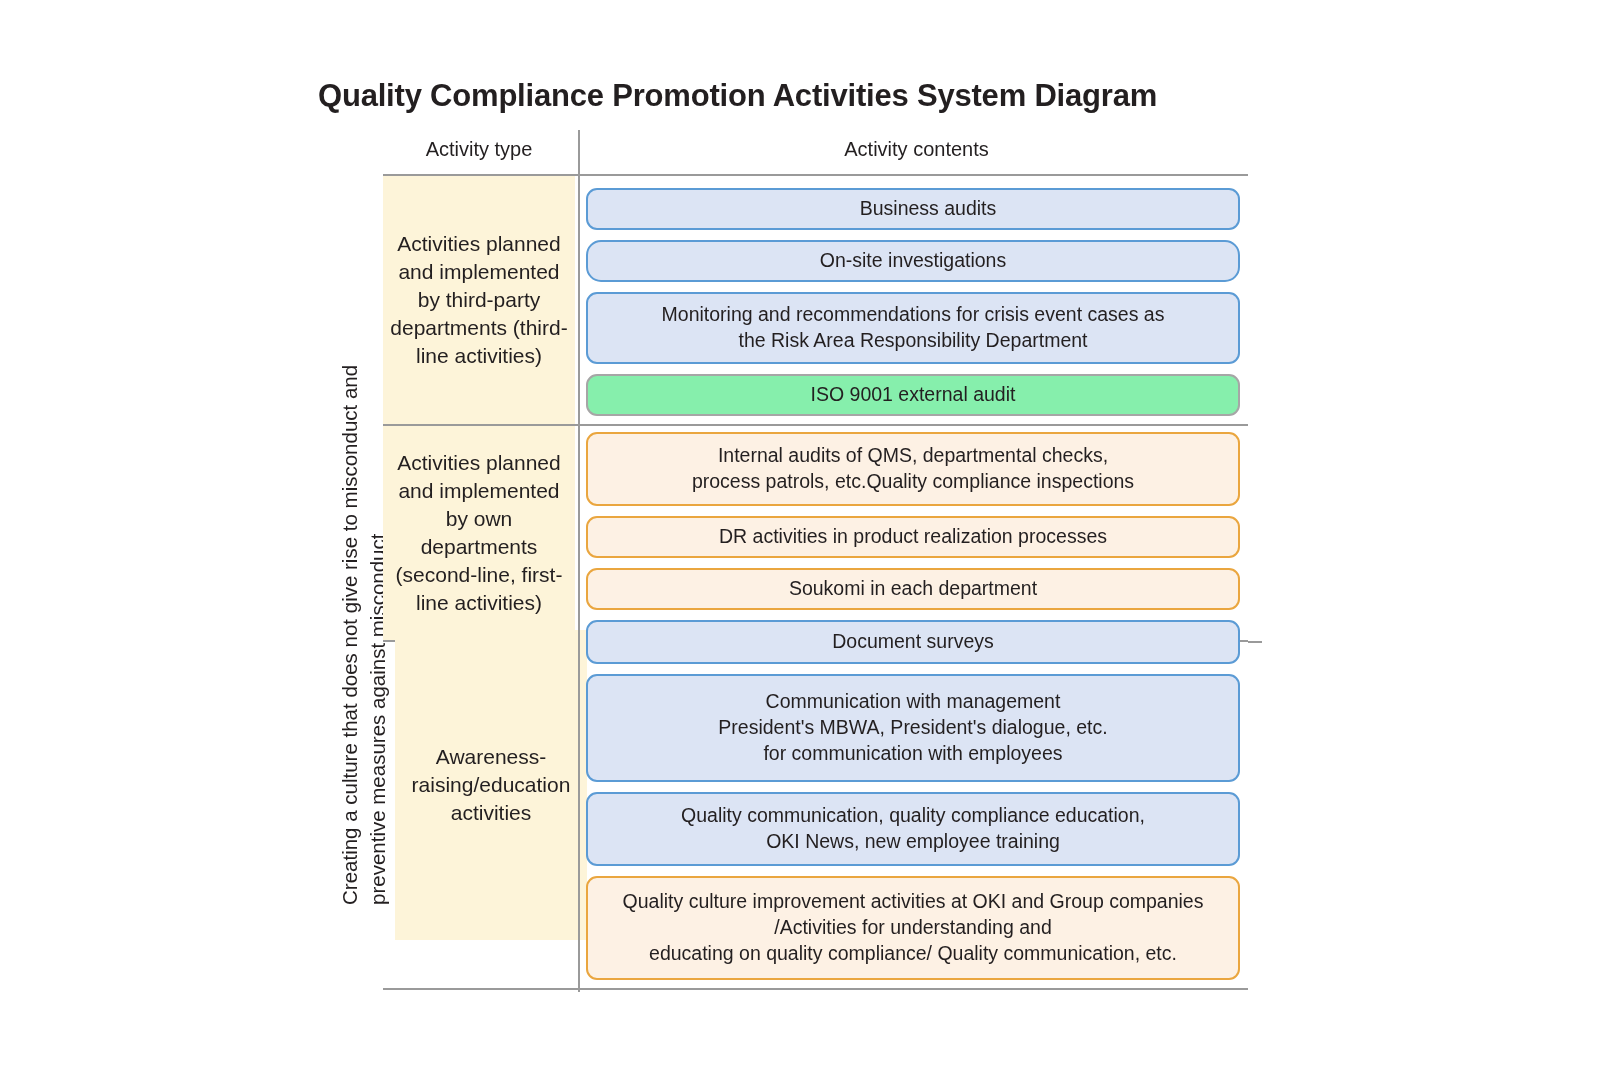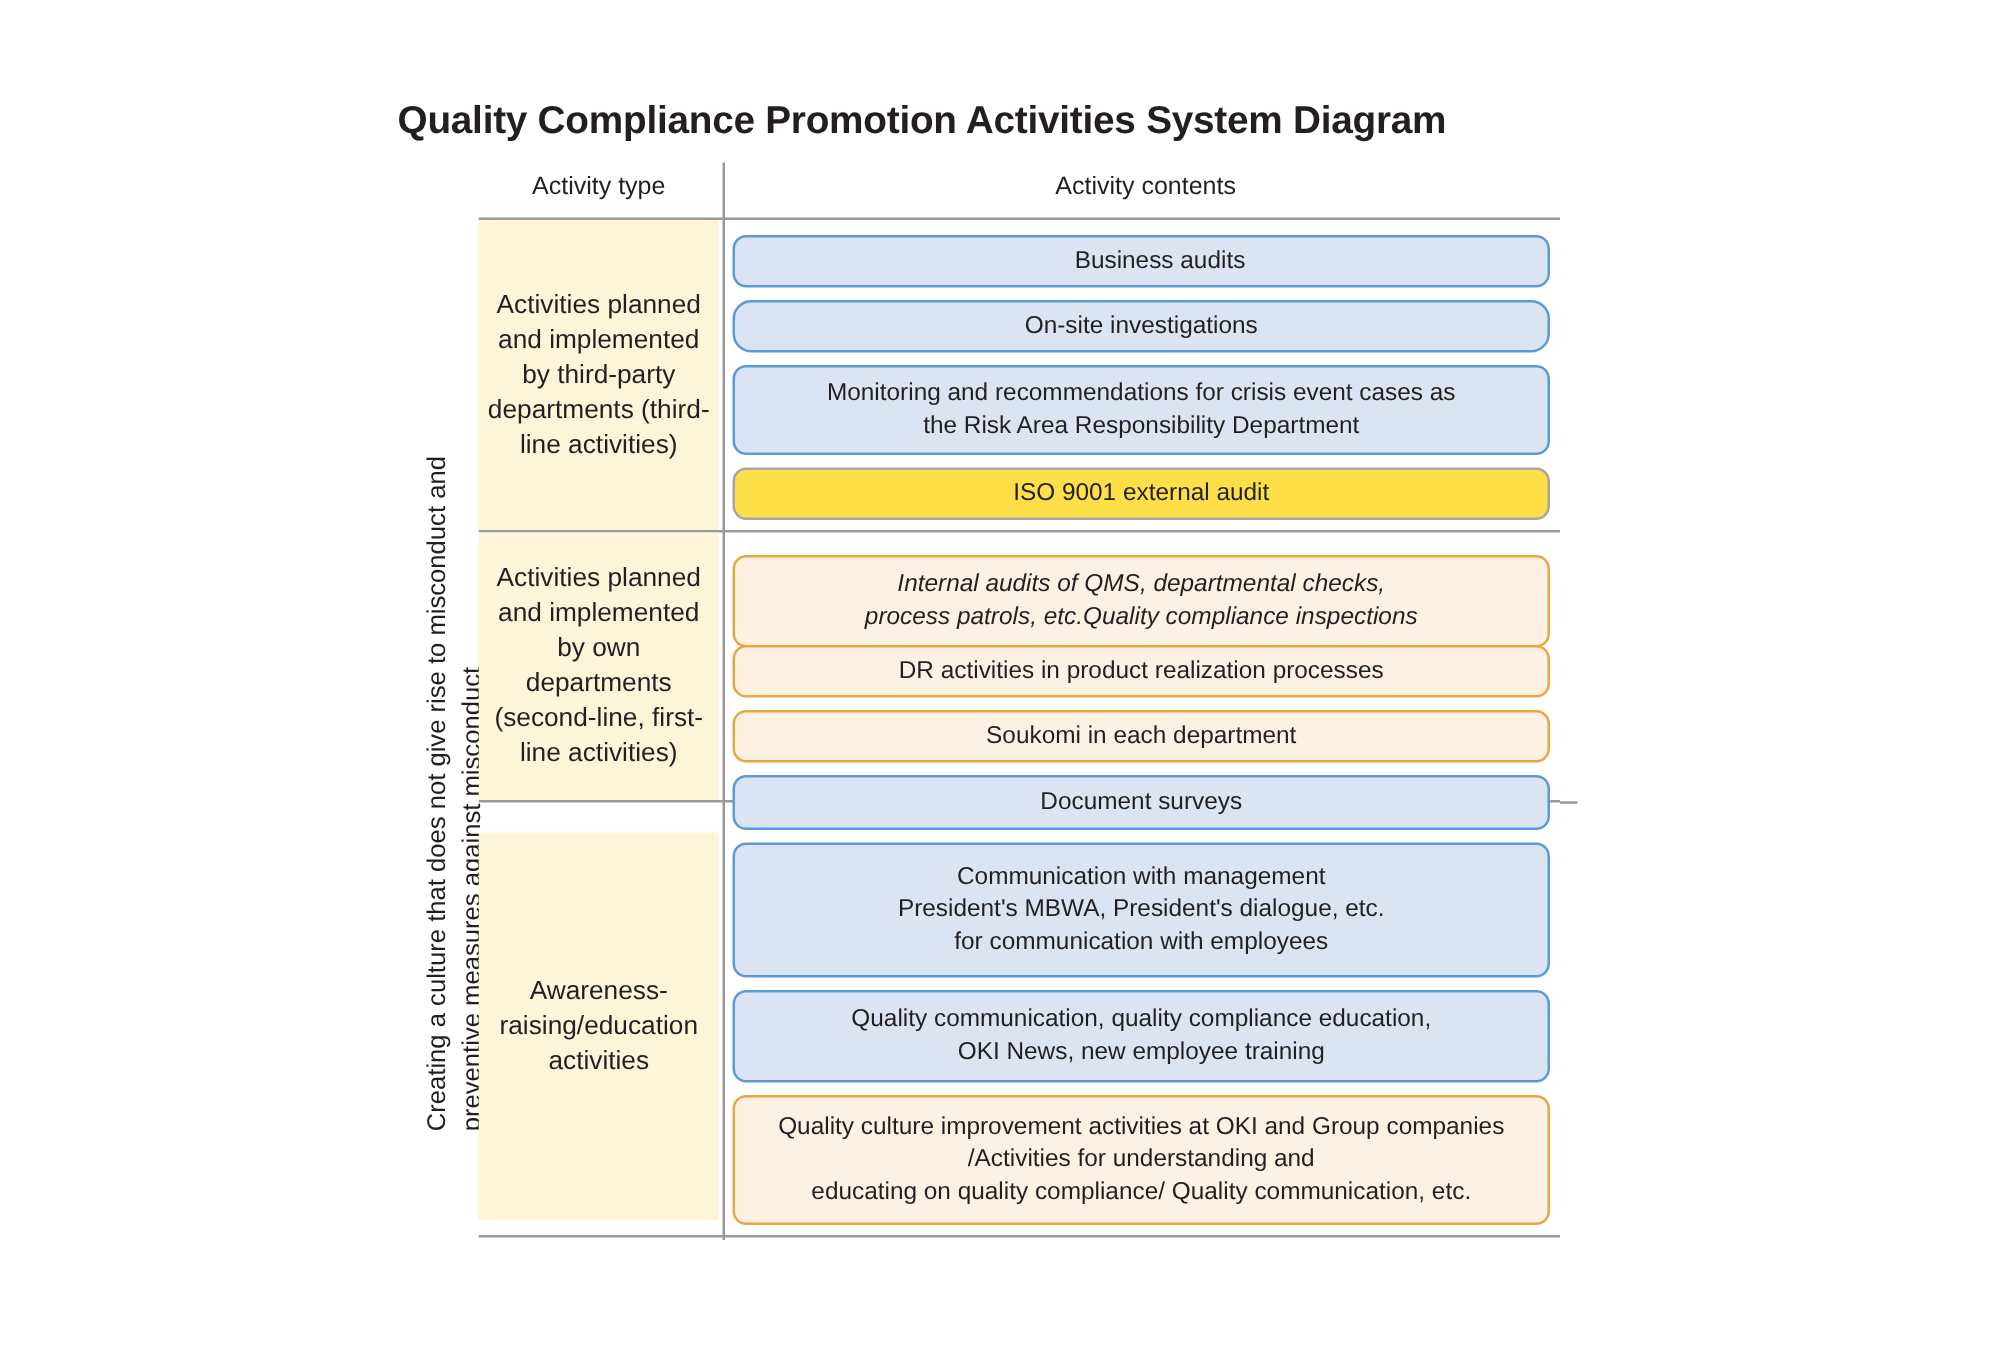--- a/index.html
+++ b/index.html
@@ -118,21 +118,21 @@
     justify-content: center;
     text-align: center;
     font-size: 21px;
     line-height: 1.33;
     color: #231f20;
     box-sizing: border-box;
     padding: 0 4px;
   }
   #type-cell-1 { top: 46px;  height: 248px; }
   #type-cell-2 { top: 296px; height: 214px; }
-  #type-cell-3 { top: 536px; height: 310px; }
+  #type-cell-3 { top: 500px; height: 310px; margin-left: 12px; }
 
   
   .content-area {
     position: absolute;
     left: 203px;
     top: 0px;
     width: 662px;
     height: 862px;
   }
   .box {
@@ -154,31 +154,31 @@
   }
   .box.blue {
     background: #dce4f4;
     border-color: #5b9bd5;
   }
   .box.orange {
     background: #fdf1e4;
     border-color: #eaa63f;
   }
   .box.white {
-    background: #fde047;
+    background: #86efac;
     border-color: #a6a6a6;
   }
 
   
   #box-business-audits      { top: 58px;  height: 42px; padding-left: 40px; }
   #box-onsite               { top: 110px; height: 42px; border-radius: 15px; }
   #box-monitoring           { top: 162px; height: 72px; }
   #box-iso                  { top: 244px; height: 42px; }
   
-  #box-internal-audits      { top: 314px; height: 74px; font-style: italic; }
+  #box-internal-audits      { top: 302px; height: 74px; }
   #box-dr                   { top: 386px; height: 42px; }
   #box-soukomi              { top: 438px; height: 42px; }
   #box-document-surveys     { top: 490px; height: 44px; z-index: 5; }
   
   #box-communication        { top: 544px; height: 108px; }
   #box-quality-comm         { top: 662px; height: 74px; }
   #box-quality-culture      { top: 746px; height: 104px; }
 
   
   #tick-right {

